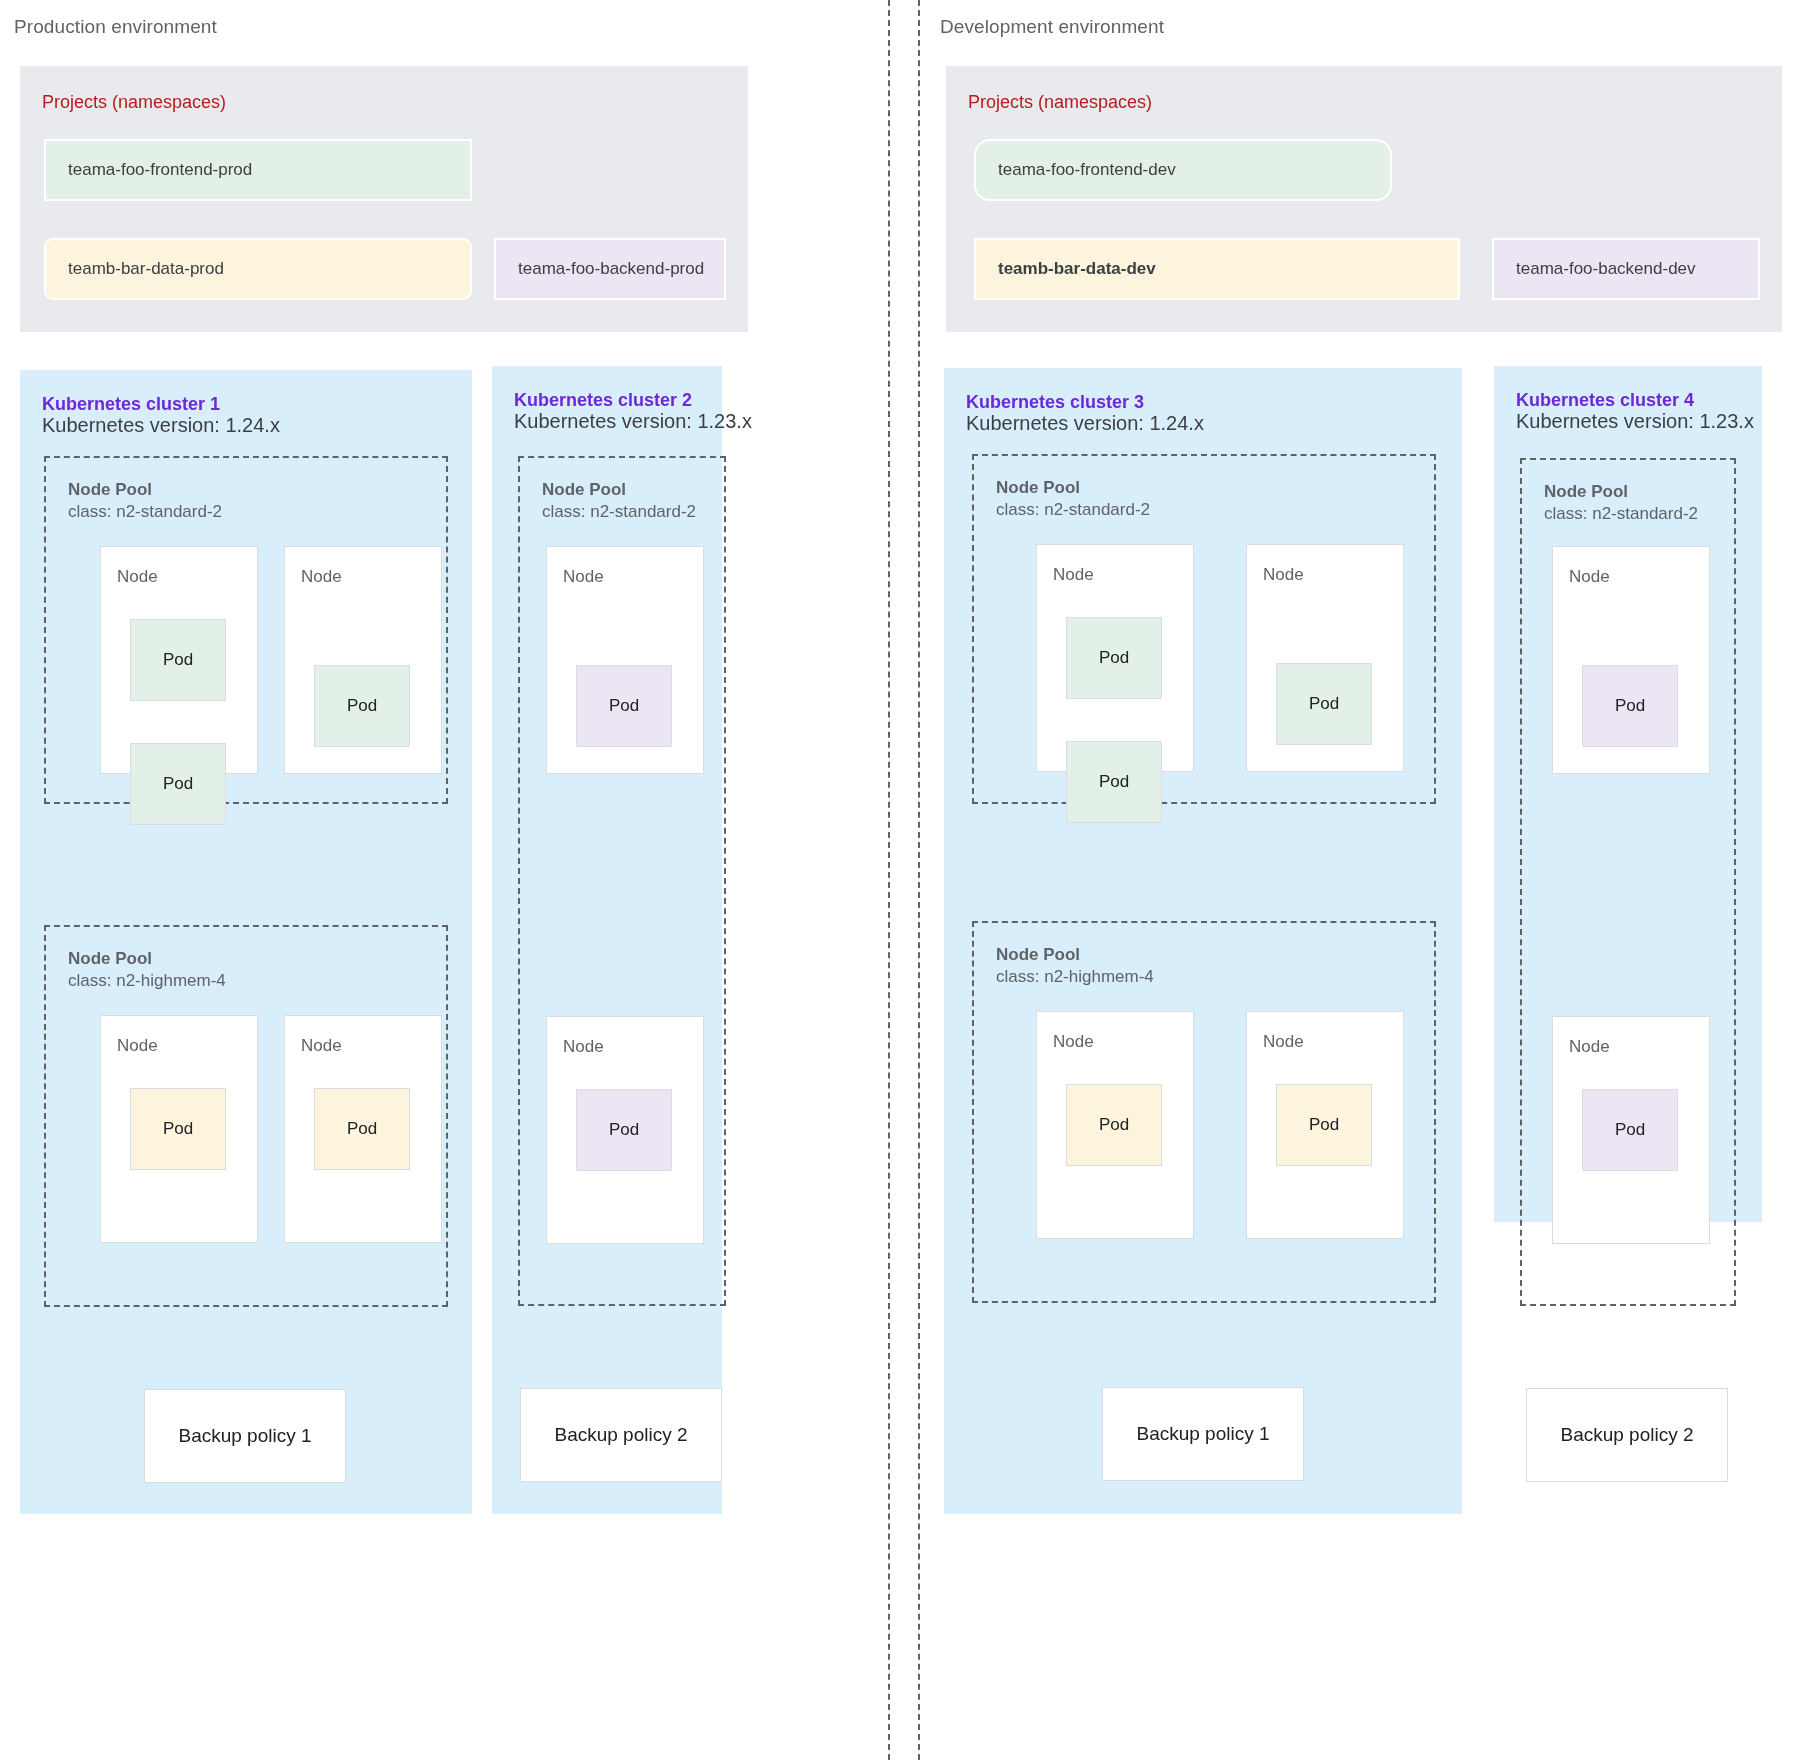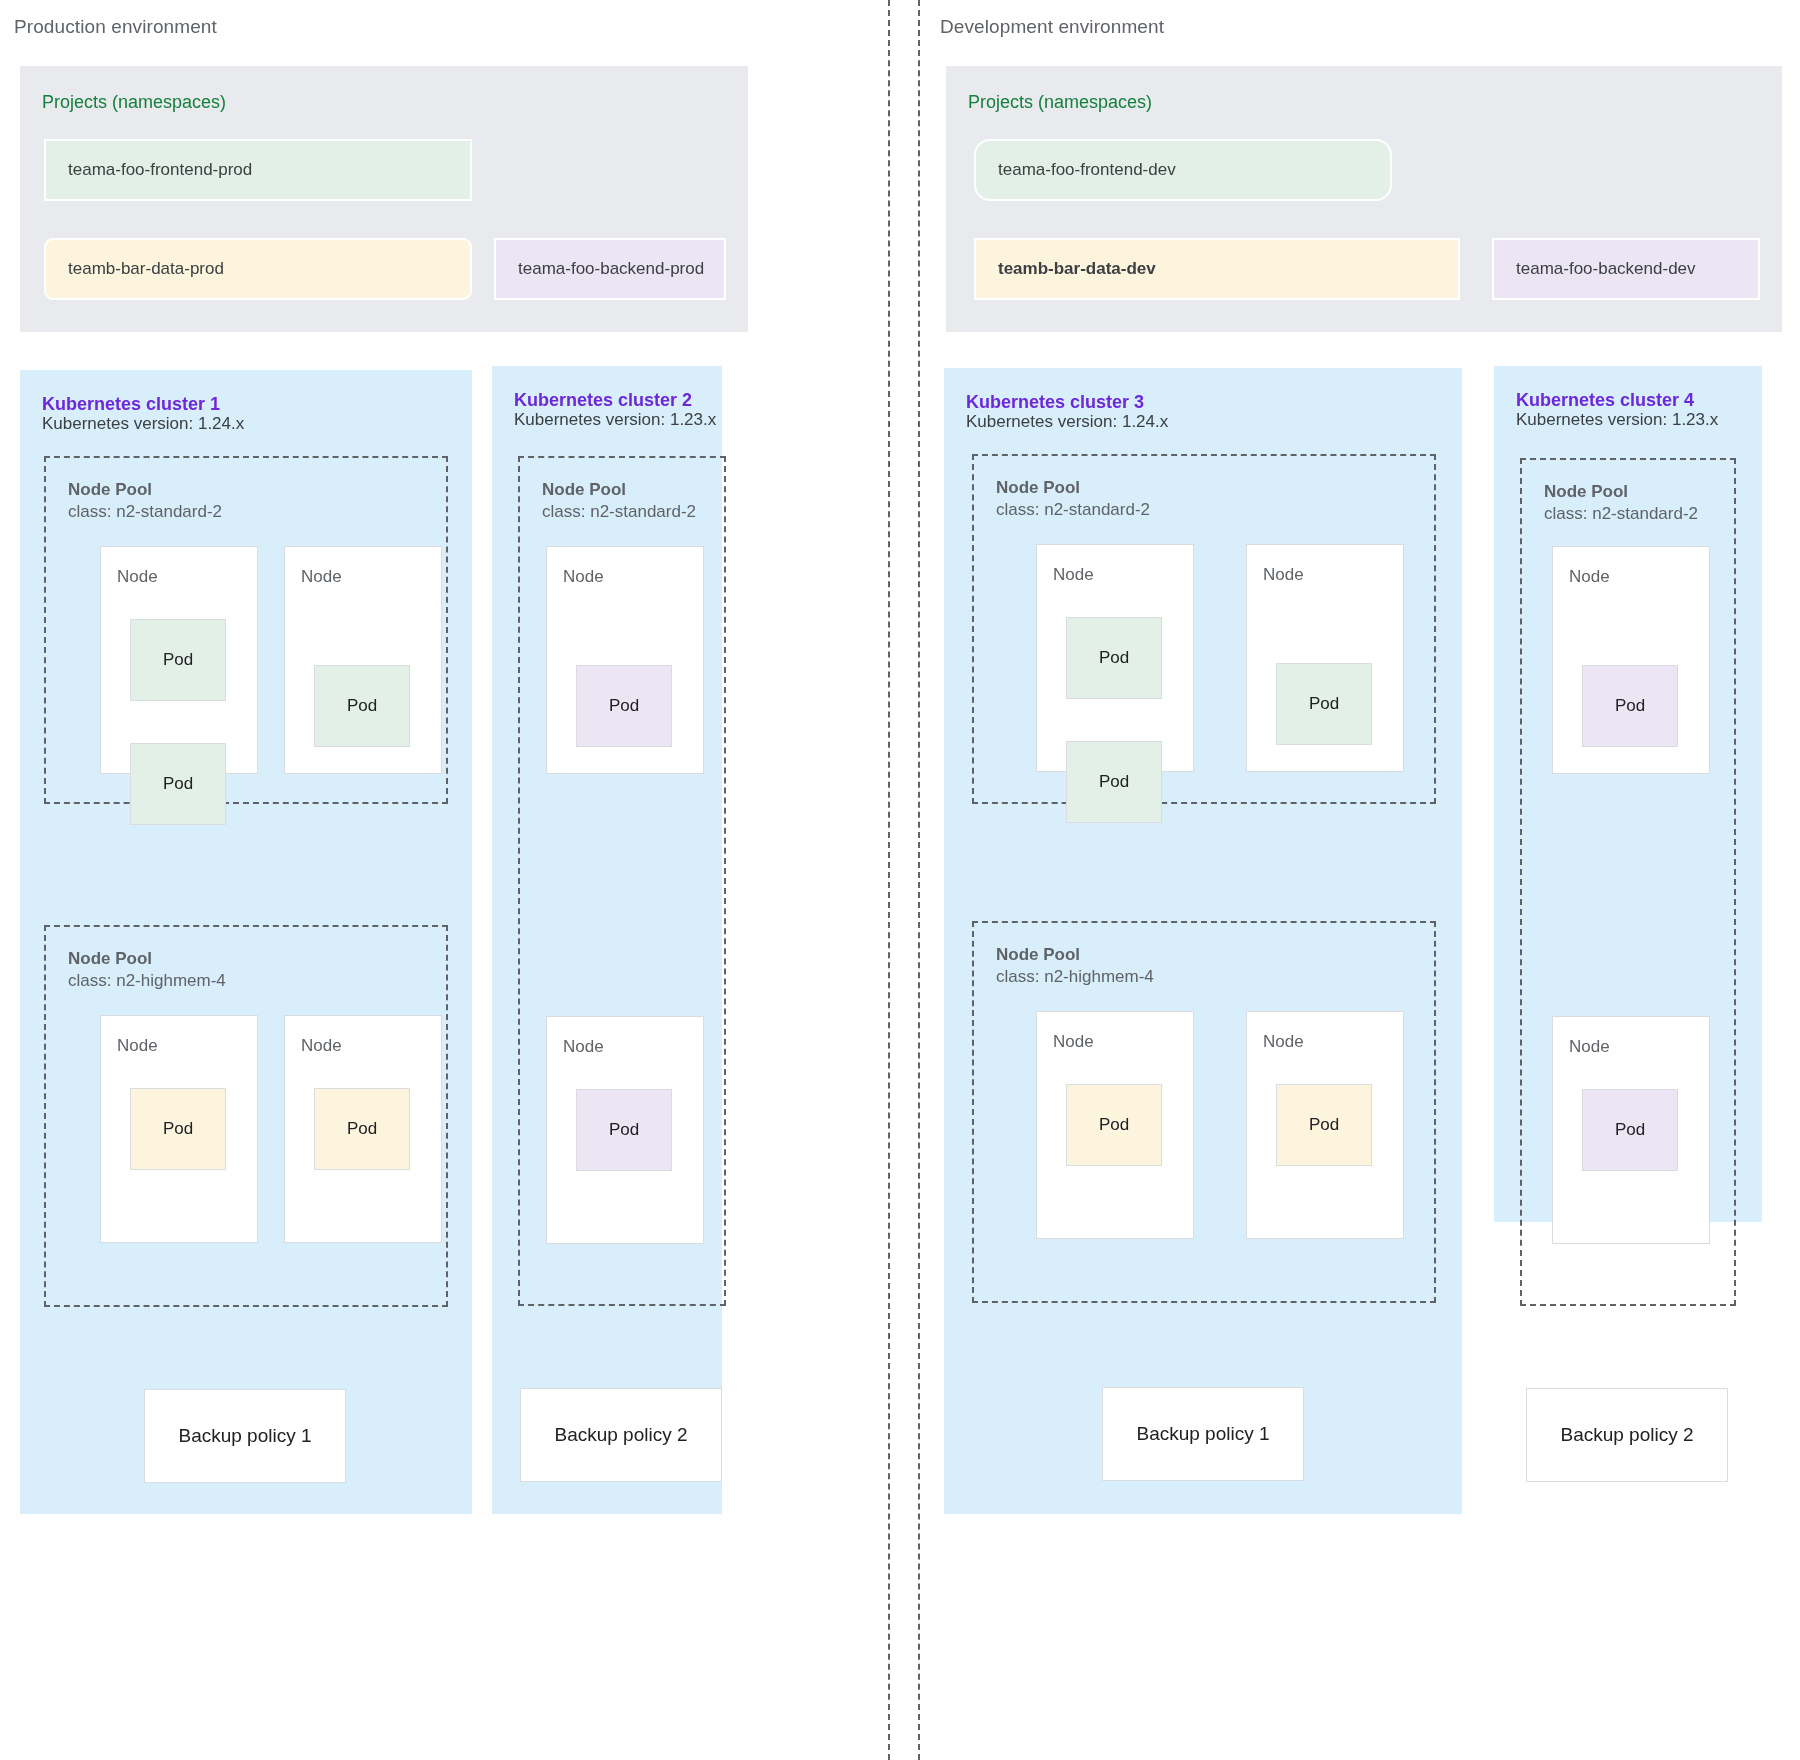--- a/index.html
+++ b/index.html
@@ -28,21 +28,21 @@
 
   
   .projects-panel {
     position: absolute;
     background: #e8eaed;
   }
   .projects-label {
     position: absolute;
     left: 22px; top: 26px;
     font-size: 18px;
-    color: #15803d;
+    color: #b91c1c;
     white-space: nowrap;
   }
   .ns-box {
     position: absolute;
     border: 2px solid #ffffff;
     display: flex;
     align-items: center;
     padding-left: 22px;
     font-size: 17px;
     color: #3c4043;
@@ -61,21 +61,21 @@
     position: absolute;
     left: 22px;
     font-size: 18px;
     font-weight: bold;
     color: #6d28d9;
     white-space: nowrap;
   }
   .cluster-version {
     position: absolute;
     left: 22px;
-    font-size: 17px;
+    font-size: 20px;
     color: #3c4043;
     white-space: nowrap;
   }
 
   
   .nodepool {
     position: absolute;
     border: 2px dashed #5f6368;
     background: transparent;
   }

